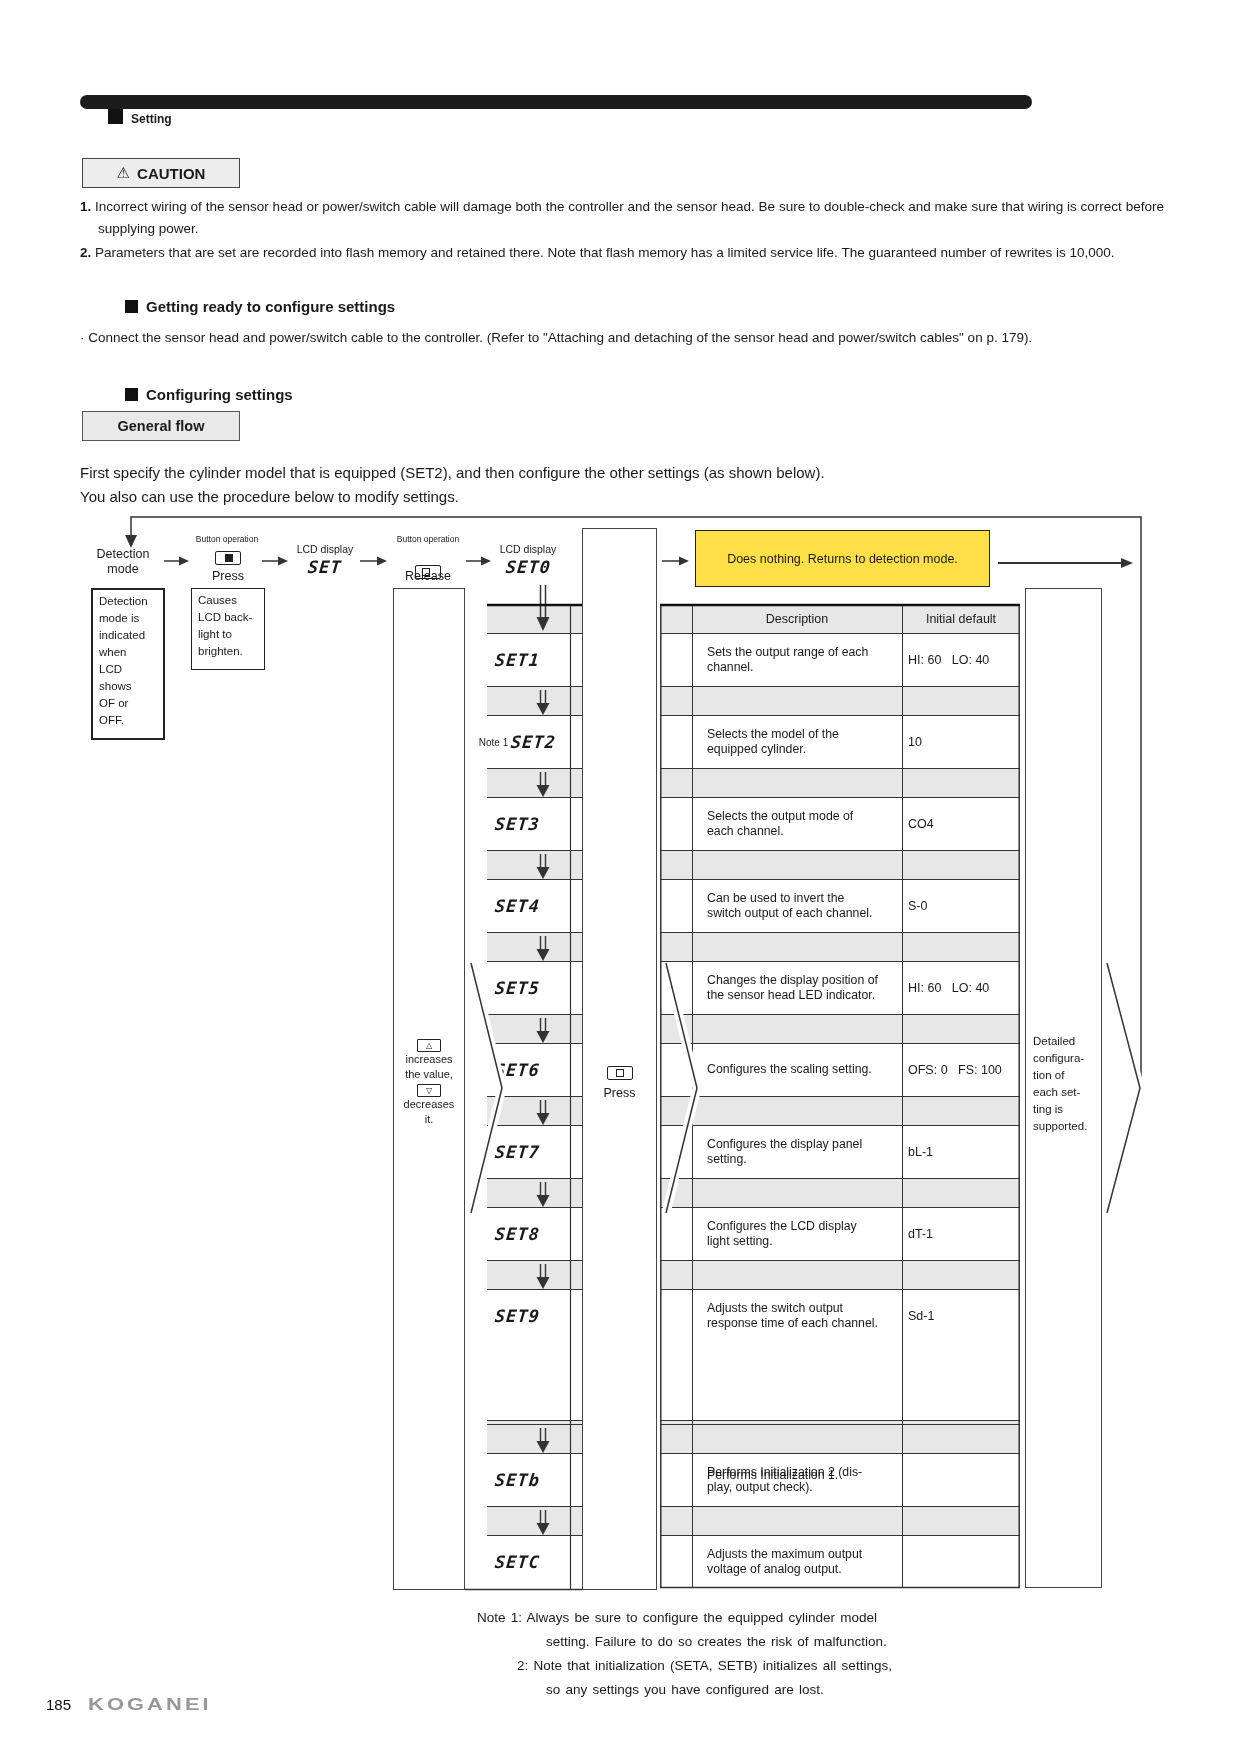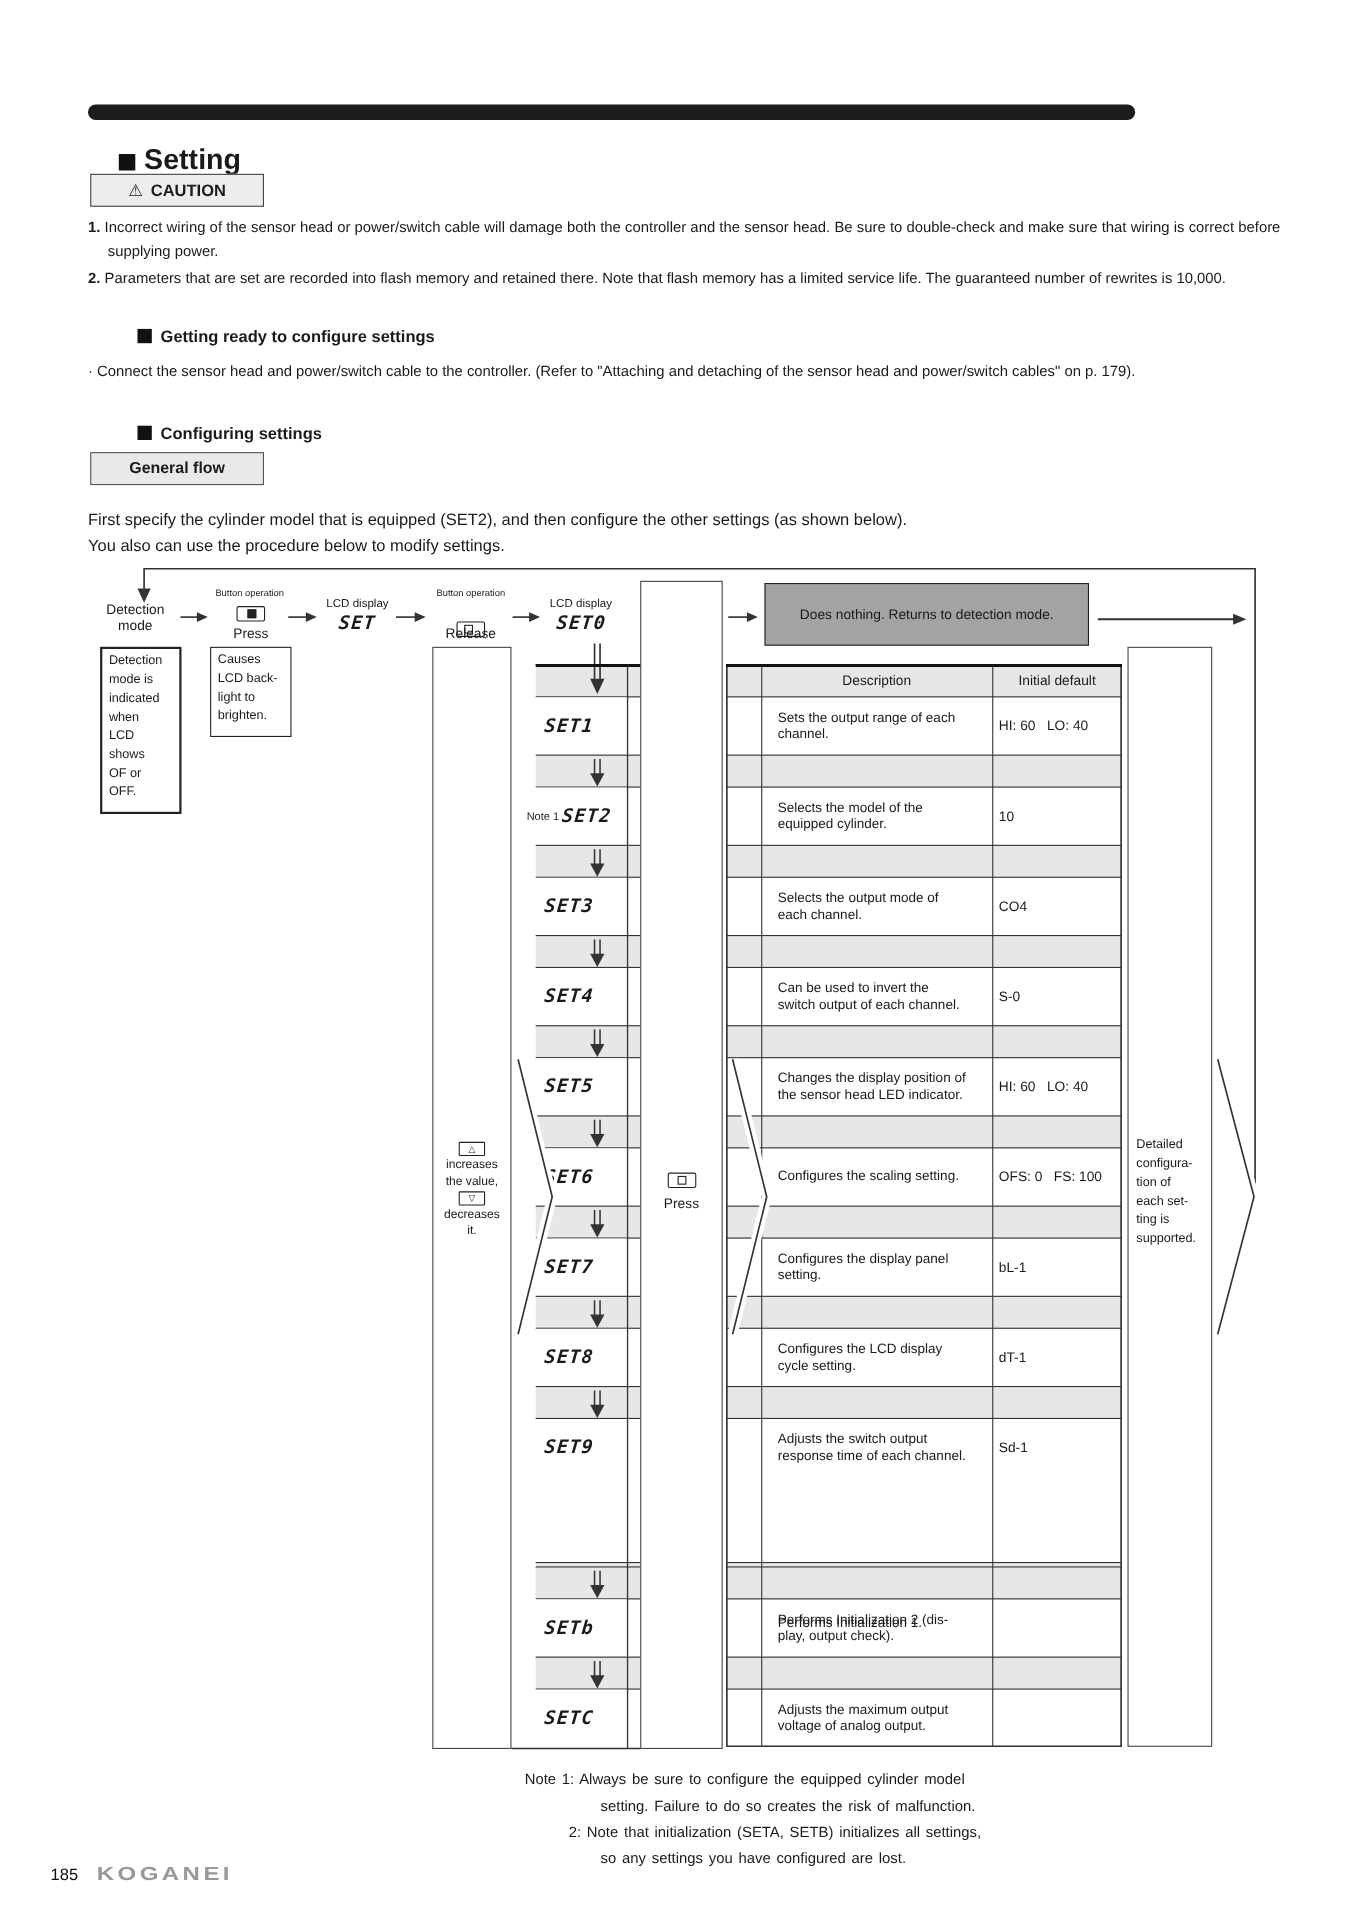--- a/index.html
+++ b/index.html
@@ -5,21 +5,21 @@
   * { box-sizing: border-box; margin: 0; padding: 0; }
   html,body { background:#fff; }
   body { font-family:"Liberation Sans","DejaVu Sans",sans-serif; color:#1a1a1a; }
   #page { position:relative; width:1240px; height:1754px; background:#fff; overflow:hidden; }
   .abs { position:absolute; }
 
   
   #top-bar { left:80px; top:95px; width:952px; height:14px; background:#1c1c1c; border-radius:7px; }
   .sec-square { display:inline-block; width:15px; height:15px; background:#111; margin-right:8px; vertical-align:-1px; }
   .sec-square.small { width:13px; height:13px; }
-  #setting-title { left:80px; top:130px; font-size:26px; font-weight:bold;padding-left:28px; }
+  #setting-title { left:80px; top:109px; font-size:12px; font-weight:bold;padding-left:28px; }
   #caution-box { left:82px; top:158px; width:158px; height:30px; background:#ededed; border:1.6px solid #444;
                  display:flex; align-items:center; justify-content:center; gap:7px; font-size:15px; font-weight:bold; }
   #caution-box .warn { font-weight:normal; font-size:15px; }
   .para { left:80px; width:1084px; font-size:13.5px; line-height:22px; text-align:justify; padding-left:18px; text-indent:-18px; }
   .para .num { font-weight:bold; }
   #para1 { top:196px; }
   #para2 { top:242px; }
   .h2 { left:80px; font-size:15px; font-weight:bold;margin-left:45px; }
   #getting-ready-title { top:298px; }
   .bullet-para { left:80px; width:1084px; font-size:13.5px; line-height:22px; text-align:justify; padding-left:14px; text-indent:-14px; }
@@ -32,21 +32,21 @@
   #intro2 { top:488px; }
 
   
   .pre { white-space:pre-line; }
   .lane { border:1.5px solid #444; background:#fff; }
   #laneA   { left:393px; top:588px; width:72px;  height:1002px; }
   #laneP   { left:582px; top:528px; width:75px;  height:1062px; }
   #laneR   { left:1025px; top:588px; width:77px; height:1000px; }
   #det-box   { left:91px;  top:588px; width:74px; height:152px; border:2px solid #222; padding:3px 0 0 6px; font-size:11.5px; line-height:17px; background:#fff; }
   #cause-box { left:191px; top:588px; width:74px; height:82px;  border:1.5px solid #222; padding:3px 0 0 6px; font-size:11.5px; line-height:17px; background:#fff; }
-  #nothing-box { left:695px; top:530px; width:295px; height:57px; border:1.5px solid #222; background:#a3a3a3;
+  #nothing-box { left:695px; top:530px; width:295px; height:57px; border:1.5px solid #222; background:#fde047;
                  display:flex; align-items:center; justify-content:center; font-size:12.5px; }
   .tinylab { font-size:8.5px; color:#222; text-align:center; }
   .steplab { font-size:12.5px; text-align:center; }
   .lcdlab  { font-size:10.5px; text-align:center; }
   .lcdtxt  { font-family:"DejaVu Sans Mono",monospace; font-weight:bold; font-style:italic;
              font-size:17px; letter-spacing:1px; display:inline-block; transform:skewX(-5deg); }
   #dm-label { left:86px; top:547px; width:74px; text-align:center; font-size:12.5px; line-height:15px; }
   #bo1 { left:192px; top:534px; width:70px; }
   #press1-icon { left:215px; top:551px; }
   #press1-lab { left:196px; top:569px; width:64px; }
@@ -323,21 +323,21 @@
         <line x1="58.5" y1="3" x2="58.5" y2="17" stroke="#333" stroke-width="1.4"></line>
         <polygon points="56,28 49.5,16 62.5,16" fill="#333"></polygon>
       </svg>
     </div>
     <div class="lcd-cell">
 
       <span class="lcdtxt">SET8</span>
     </div>
     <div class="tbl-band"></div>
     <div class="desc-cell pre">Configures the LCD display
-cycle setting.</div>
+light setting.</div>
     <div class="def-cell">dT-1</div>
   </div>
       <div class="rowgrp" style="top: 1260px;">
     <div class="lcd-band">
       <svg width="95" height="30" viewBox="0 0 95 30">
         <line x1="53.5" y1="3" x2="53.5" y2="17" stroke="#333" stroke-width="1.4"></line>
         <line x1="58.5" y1="3" x2="58.5" y2="17" stroke="#333" stroke-width="1.4"></line>
         <polygon points="56,28 49.5,16 62.5,16" fill="#333"></polygon>
       </svg>
     </div>

